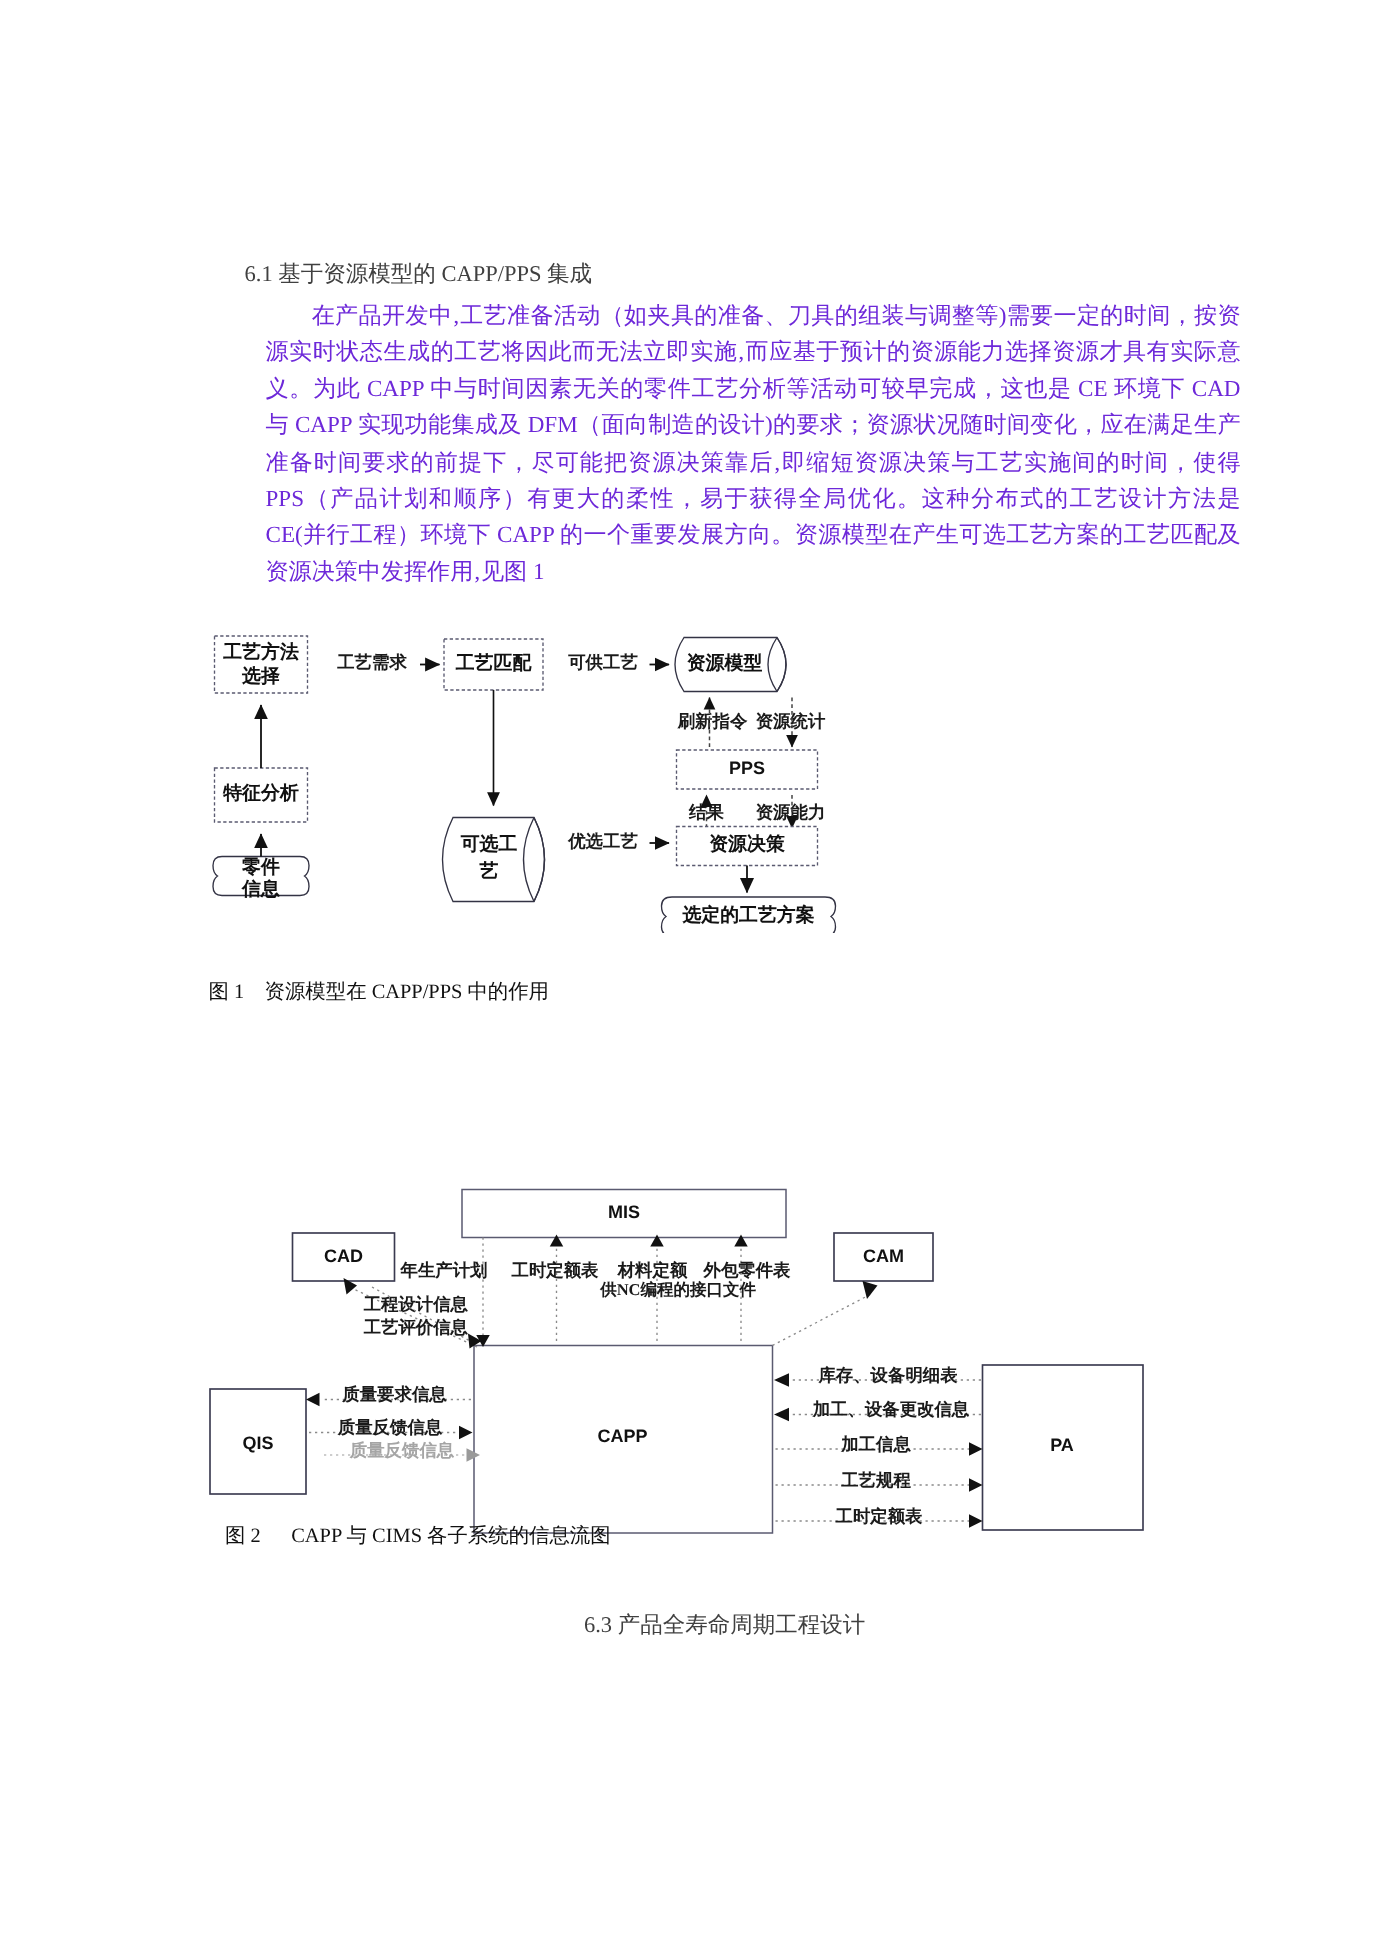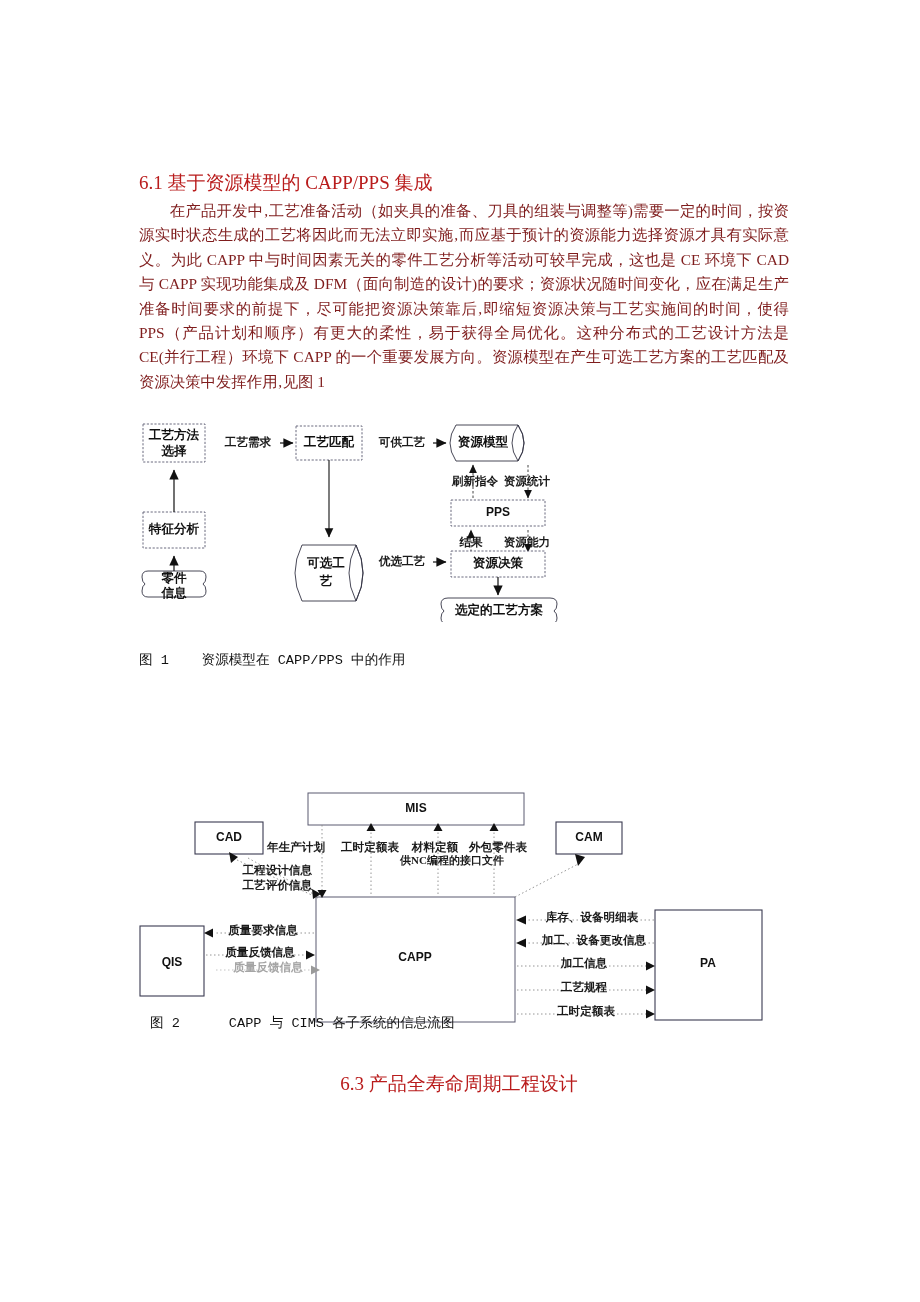--- a/index.html
+++ b/index.html
@@ -17,34 +17,36 @@
     width: 920px;
     height: 1302px;
     background: #ffffff;
     overflow: hidden;
   }
   .body-text {
     position: absolute;
     font-family: "Liberation Serif", "DejaVu Serif", serif;
     font-size: 15.4px;
     line-height: 24.4px;
-    color: #7f1d1d;
+    color: #6d28d9;
     text-align: justify;
     white-space: pre-wrap;
+    margin-left: 38px;
   }
   .heading {
     position: absolute;
     font-family: "Liberation Serif", "DejaVu Serif", serif;
-    font-size: 19px;
+    font-size: 15px;
     line-height: 22px;
-    color: #b91c1c;
+    color: #404040;
+    margin-left: 24px;
   }
   .caption {
     position: absolute;
-    font-family: Liberation Mono, monospace;
+    font-family: Liberation Serif, serif;
     font-size: 13.6px;
     line-height: 18px;
     color: #111111;
     white-space: pre;
     text-align: right;
   }
   .figure {
     position: absolute;
   }
   .fig-label {

